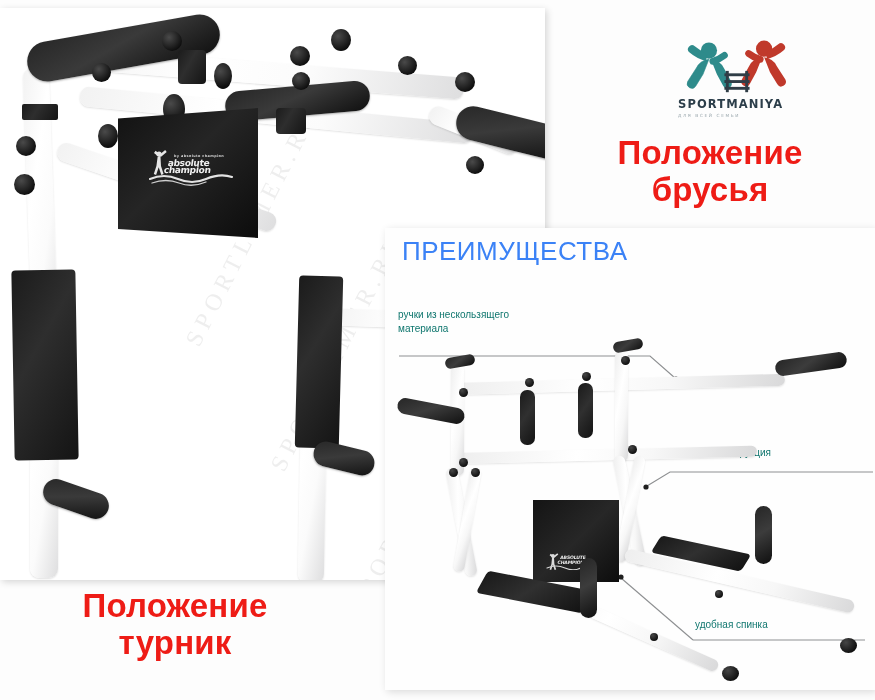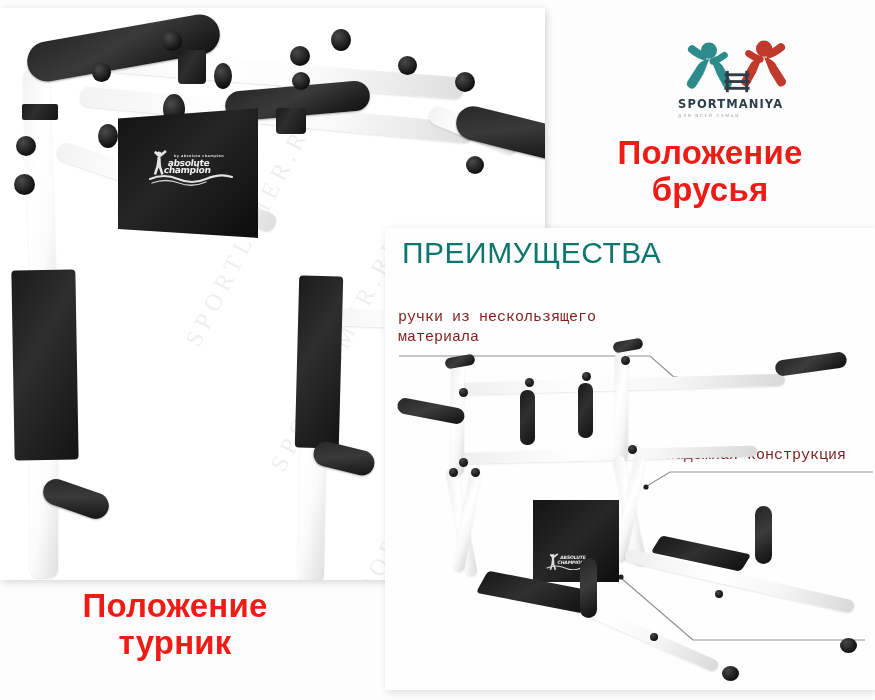--- a/index.html
+++ b/index.html
@@ -64,26 +64,26 @@
              font-family:"DejaVu Sans", sans-serif;margin-top:-1px;}
   .logo-tag{font-size:4.3px;letter-spacing:1.6px;color:#9aa7ad;margin-top:2px;
             font-family:"DejaVu Sans", sans-serif;}
 
   
   .panel-right{
     position:absolute;left:385px;top:228px;width:490px;height:462px;
     background:#fefefe;box-shadow:2px 2px 8px rgba(0,0,0,.14);overflow:hidden;
   }
   .adv-title{
-    position:absolute;left:17px;top:8px;font-size:30px;letter-spacing:.5px;
-    color:#0f766e;font-weight:normal;font-family:"Liberation Sans", sans-serif;
+    position:absolute;left:17px;top:8px;font-size:26px;letter-spacing:.5px;
+    color:#3b82f6;font-weight:normal;font-family:"Liberation Sans", sans-serif;
   }
   .anno{
-    position:absolute;color:#7f1d1d;font-size:15px;line-height:1.35;
-    font-family:Liberation Mono, monospace;white-space:pre-line;
+    position:absolute;color:#0f766e;font-size:10px;line-height:1.35;
+    font-family:Liberation Sans, sans-serif;white-space:pre-line;
   }
   .anno-handles{left:13px;top:80px;width:235px;}
   .anno-frame{left:281px;top:218px;width:215px;}
   .anno-back{left:310px;top:390px;width:180px;}
   .leader{position:absolute;overflow:visible;pointer-events:none;}
 
   .rp-tube{position:absolute;background:linear-gradient(100deg,#eeeeee 0%,#ffffff 40%,#f7f7f7 65%,#d9d9da 100%);
            border-radius:7px;box-shadow:0 1px 2px rgba(0,0,0,.10);}
   .rp-pad{position:absolute;background:linear-gradient(125deg,#1a1a1a,#303030 45%,#121212);border-radius:4px;}
   .rp-grip{position:absolute;background:linear-gradient(150deg,#262626,#3c3c3c 45%,#0f0f0f);border-radius:14px;}
@@ -213,20 +213,21 @@
       <circle cx="261" cy="259" r="2.6" fill="#1f1f1f"></circle>
 
       <path d="M308 412 L236 350" stroke="#8d8f91" stroke-width="1.1" fill="none"></path>
       <line x1="308" y1="412" x2="480" y2="412" stroke="#8d8f91" stroke-width="1.1"></line>
       <circle cx="236" cy="349" r="2.6" fill="#1f1f1f"></circle>
     </svg>
 
     <div class="anno anno-handles">ручки из нескользящего
 материала</div>
     <div class="anno anno-frame">надежная конструкция</div>
+    <div class="anno anno-back">удобная спинка</div>
 
     <div class="rp-tube" style="left:70px;top:155px;width:330px;height:12px;transform:rotate(-1.6deg);transform-origin:left center;"></div>
     <div class="rp-tube" style="left:72px;top:225px;width:300px;height:11px;transform:rotate(-1.4deg);transform-origin:left center;"></div>
 
     <div class="rp-tube" style="left:66px;top:136px;width:13px;height:112px;"></div>
     <div class="rp-tube" style="left:230px;top:122px;width:13px;height:112px;"></div>
 
     <div class="rp-tube" style="left:60px;top:240px;width:12px;height:110px;transform:rotate(-11deg);transform-origin:top center;"></div>
     <div class="rp-tube" style="left:86px;top:240px;width:11px;height:105px;transform:rotate(10deg);transform-origin:top center;"></div>
     <div class="rp-tube" style="left:227px;top:228px;width:12px;height:112px;transform:rotate(-12deg);transform-origin:top center;"></div>

